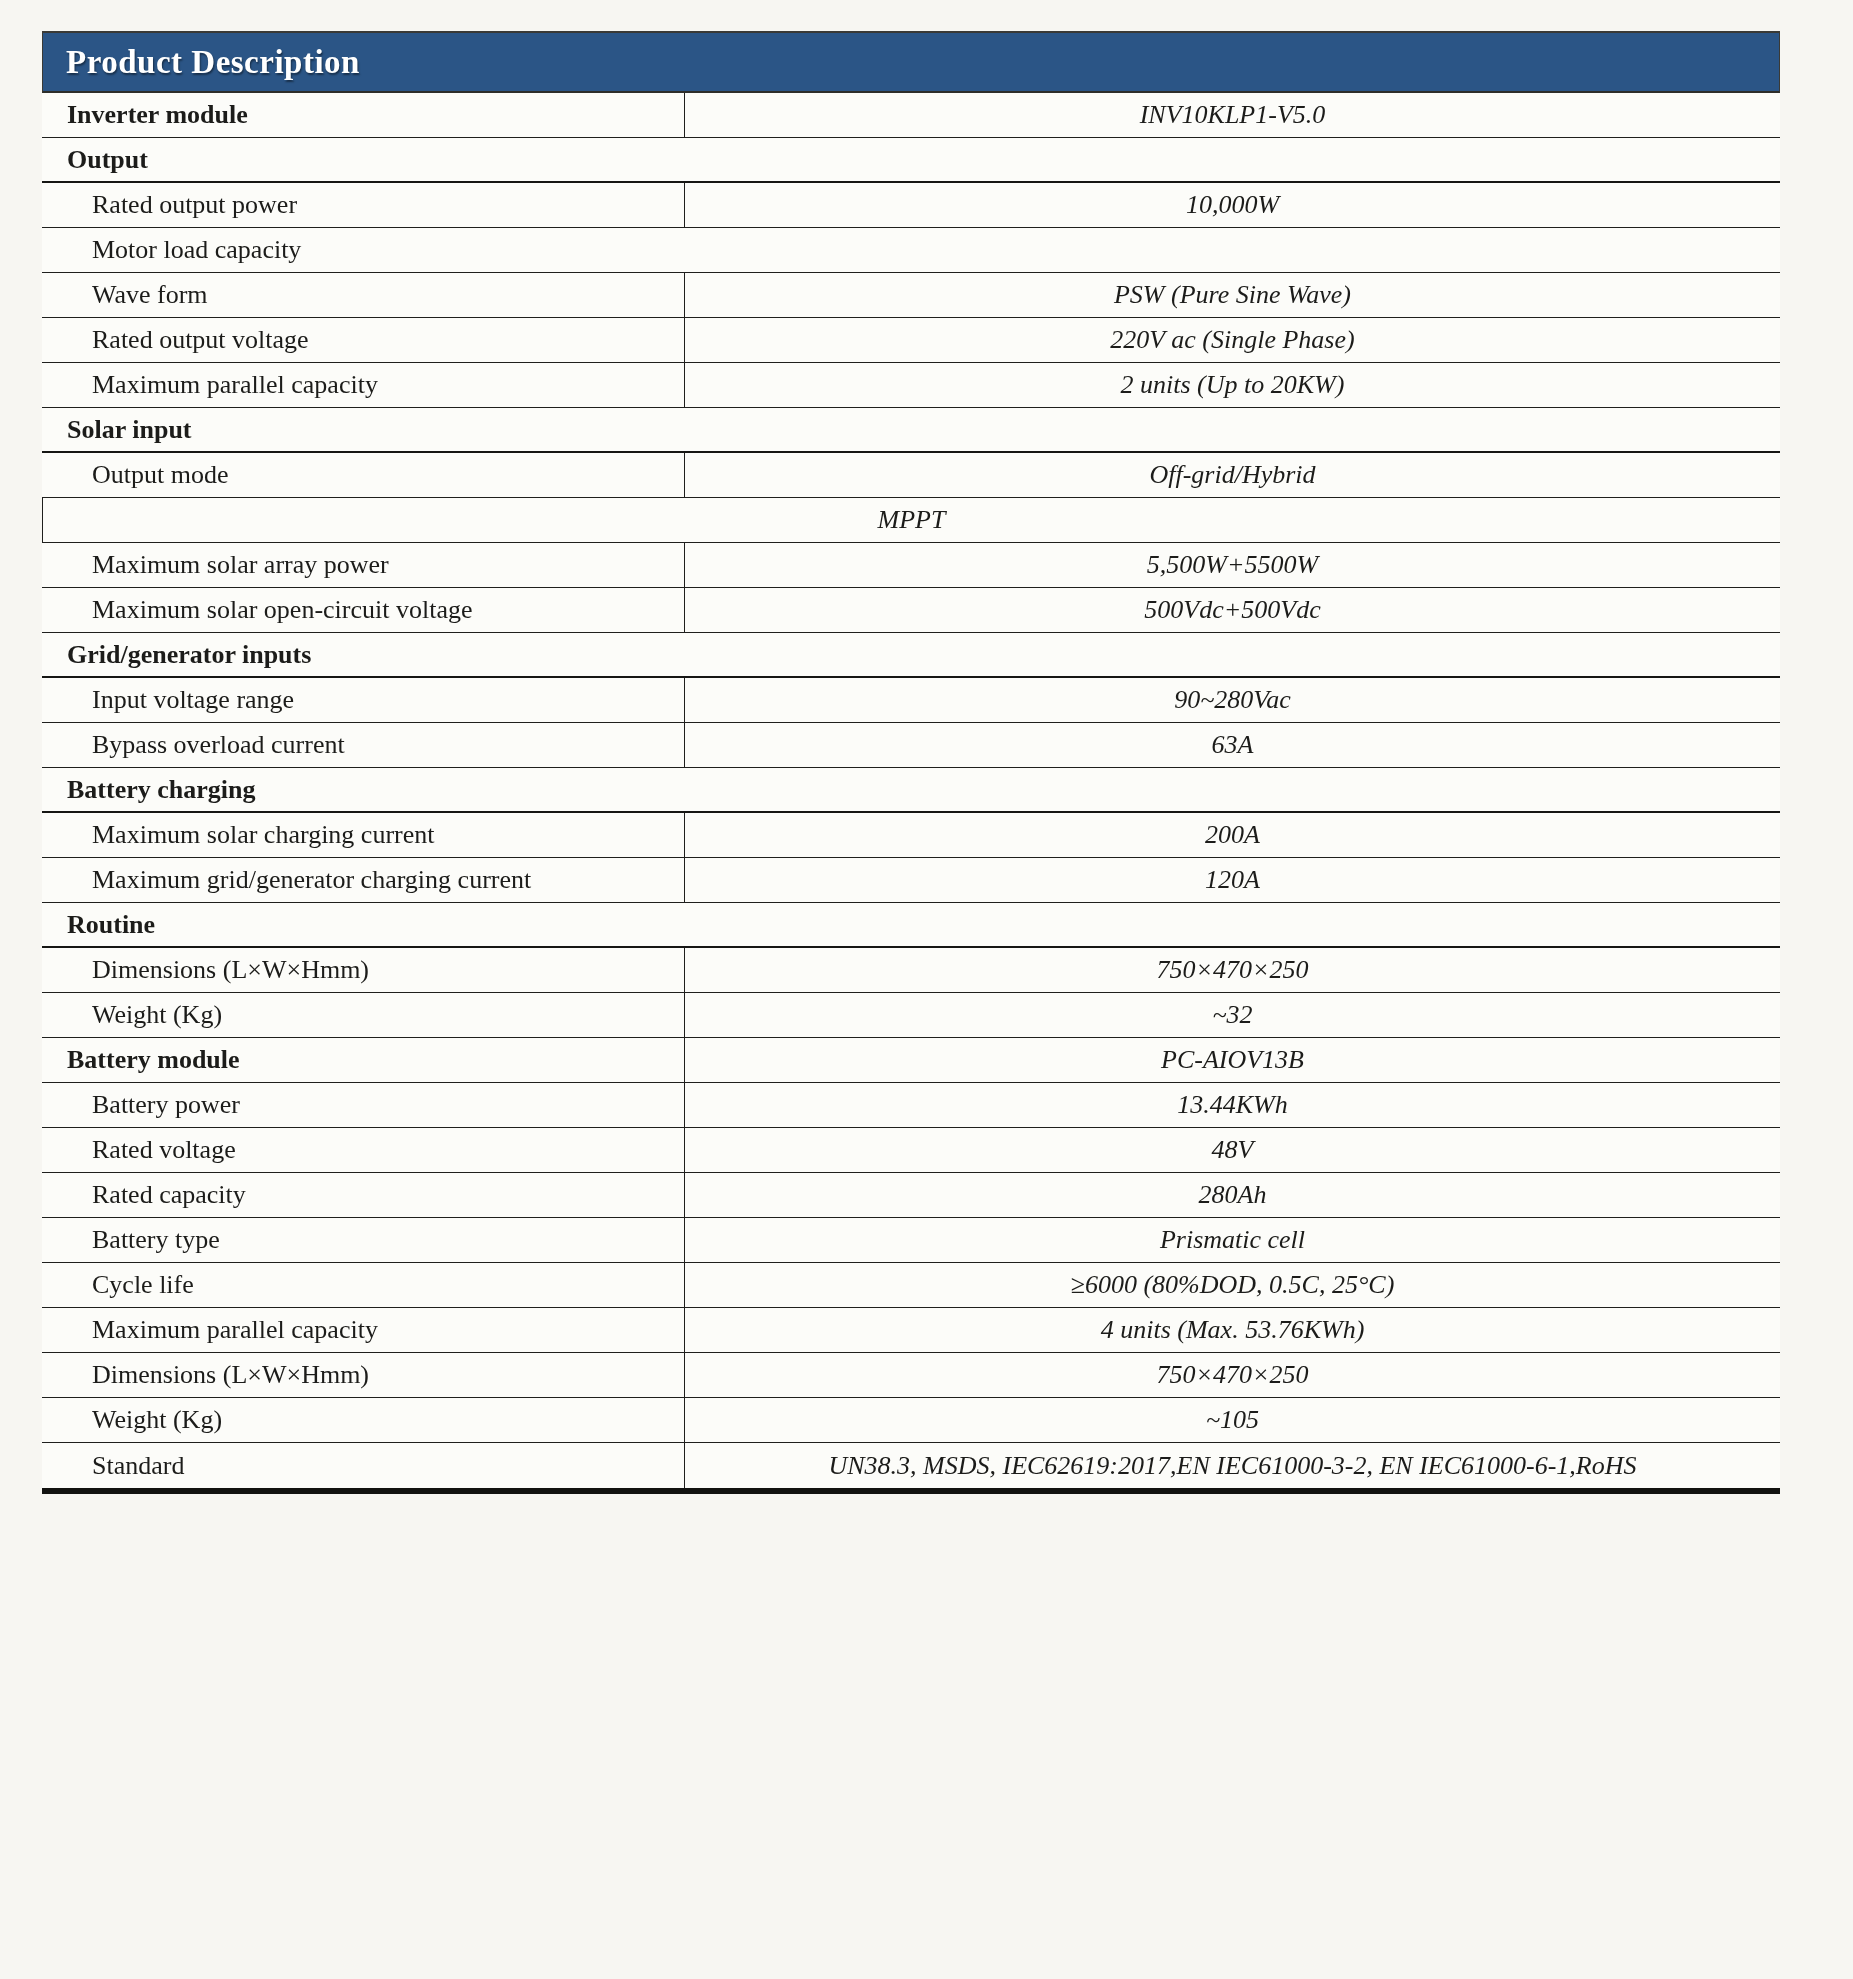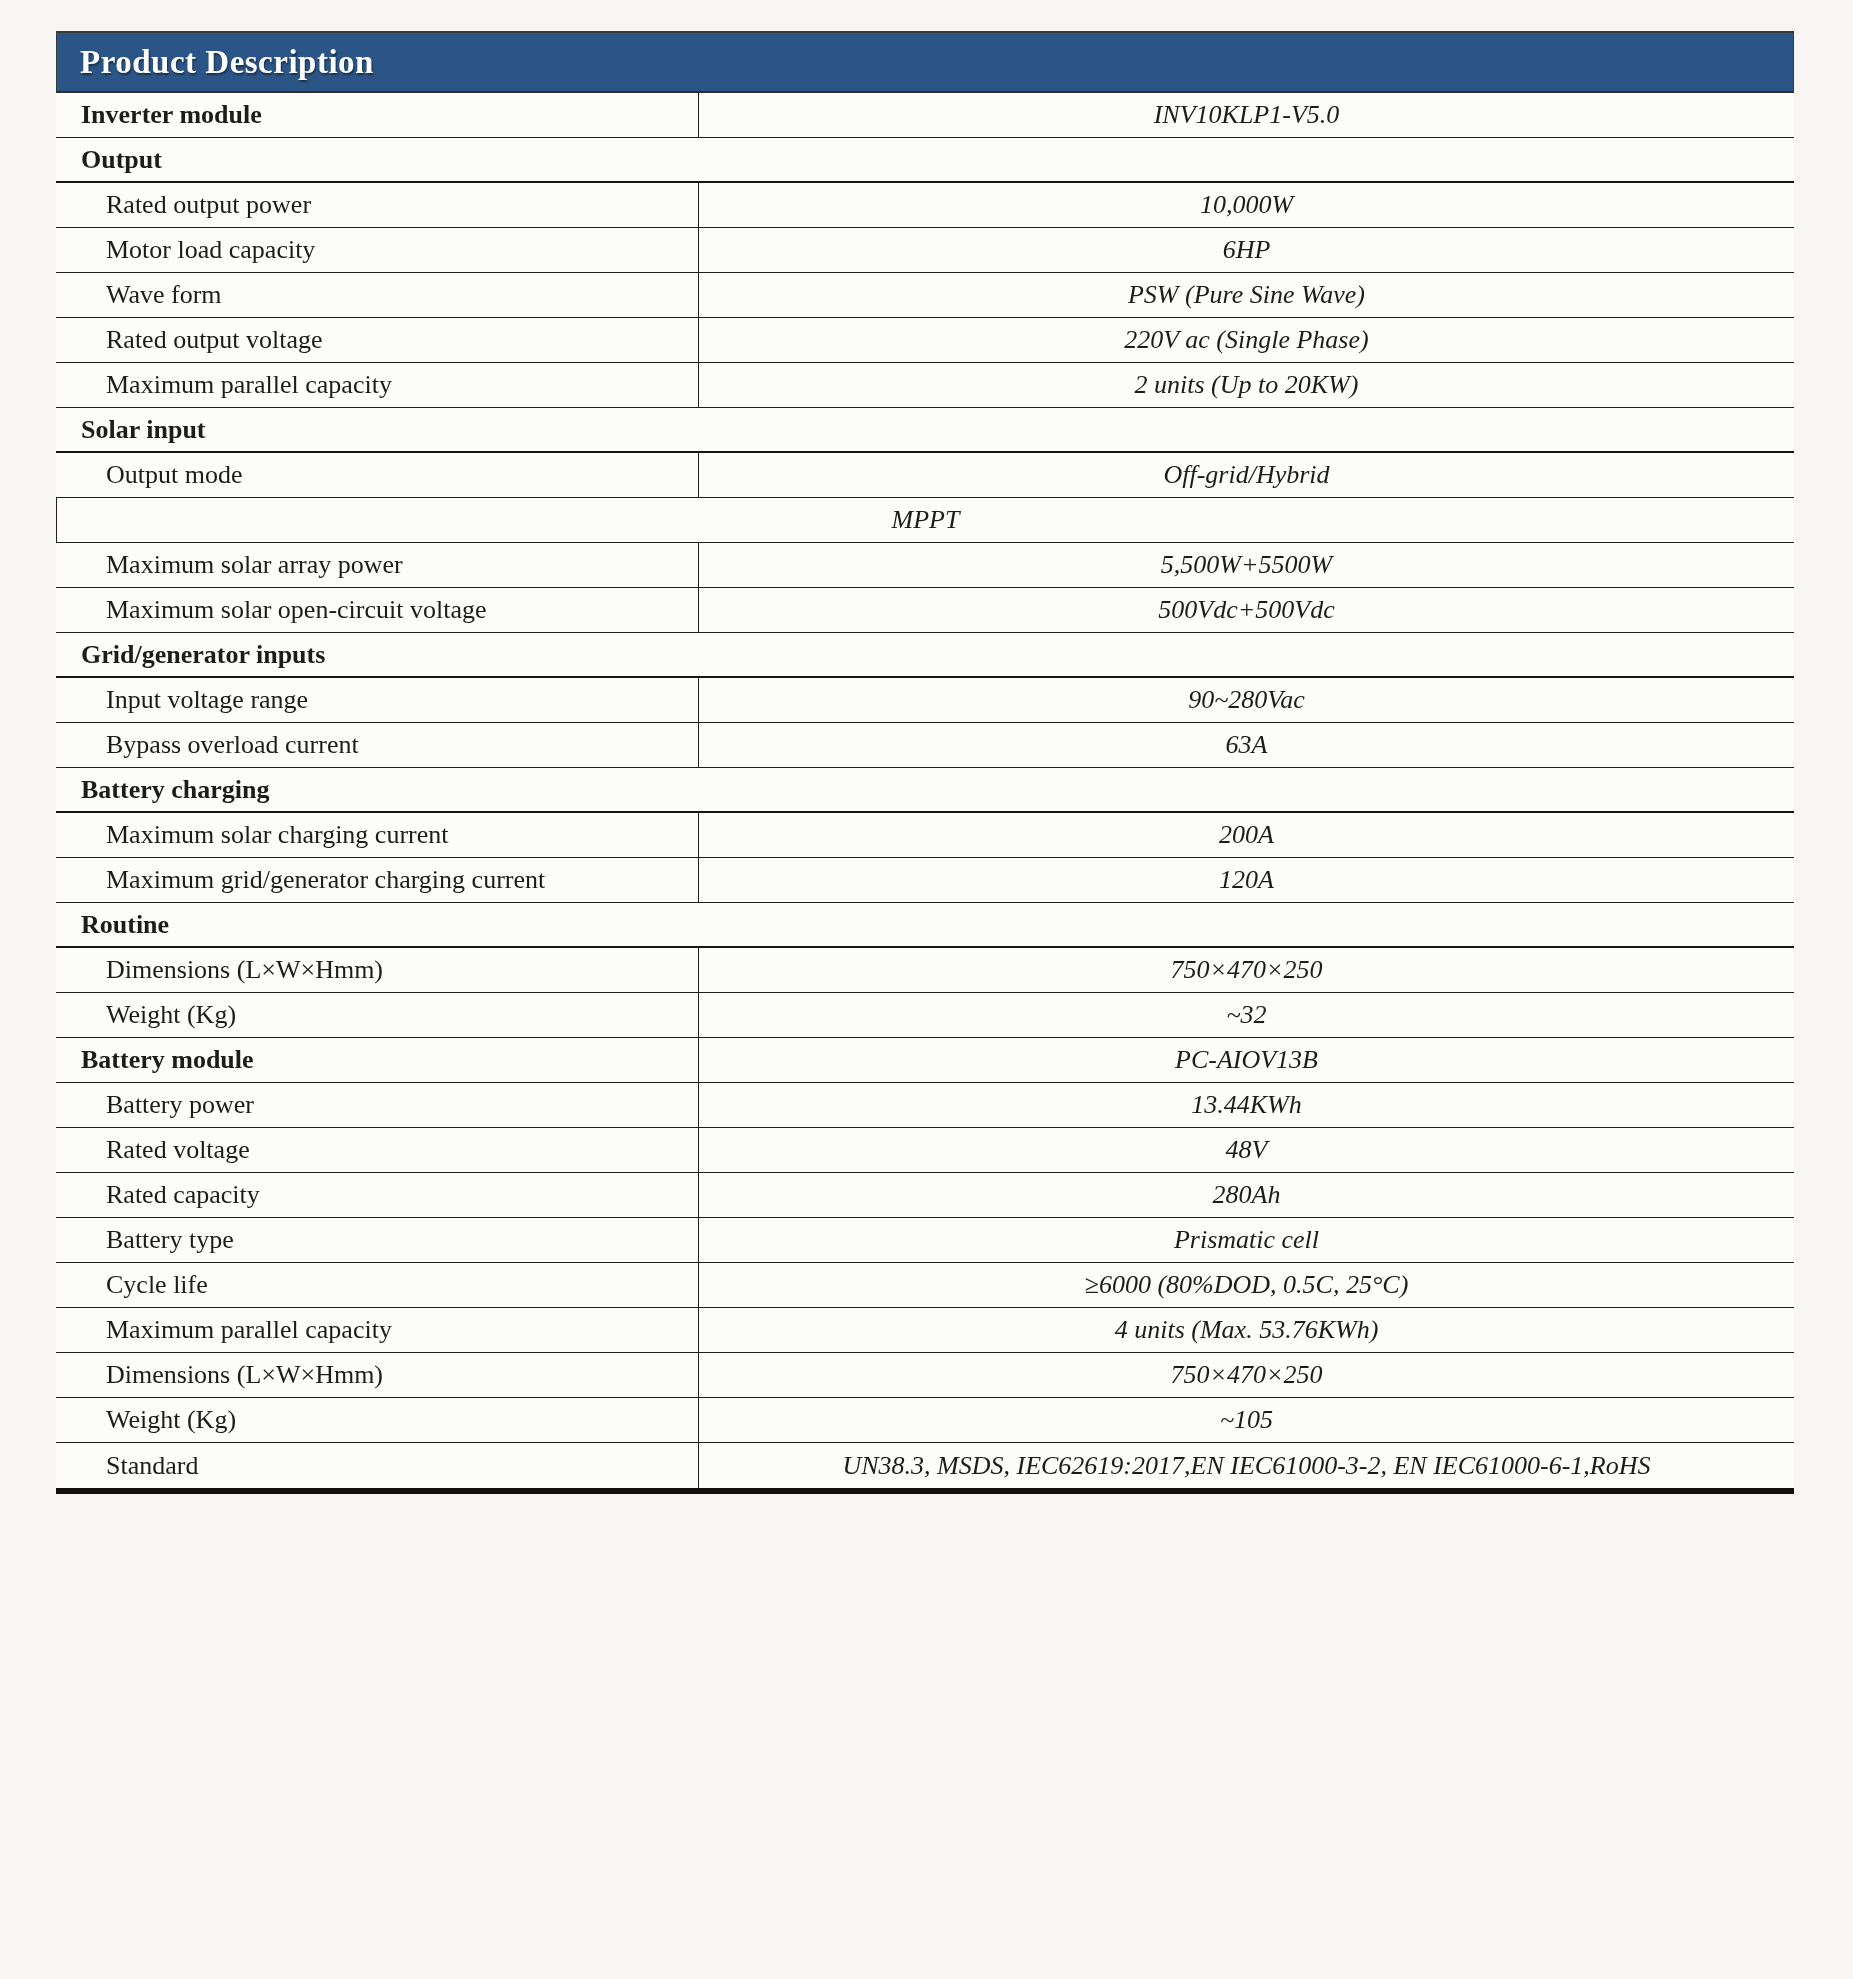--- a/index.html
+++ b/index.html
@@ -10,21 +10,21 @@
     width: 1854px;
     height: 1979px;
     background: #f7f6f2;
     font-family: "Liberation Serif", "DejaVu Serif", serif;
     color: #1c1c1a;
     position: relative;
     overflow: hidden;
   }
   .table-wrap {
     position: absolute;
-    left: 56px;
+    left: 42px;
     top: 31px;
     width: 1738px;
     background: #7dd3fc;
   }
   .title-bar {
     height: 62px;
     background: #2b5586;
     border-top: 2.9px solid #3a3a36;
     border-bottom: 2.9px solid #2e2e2a;
     border-left: 1.9px solid #3a3a36;
@@ -103,21 +103,20 @@
         </div>
         <div class="row section">
           <div class="label">Output</div>
         </div>
         <div class="row">
           <div class="label">Rated output power</div>
           <div class="value">10,000W</div>
         </div>
         <div class="row">
           <div class="label">Motor load capacity</div>
-          <div class="value">6HP</div>
         </div>
         <div class="row">
           <div class="label">Wave form</div>
           <div class="value">PSW (Pure Sine Wave)</div>
         </div>
         <div class="row">
           <div class="label">Rated output voltage</div>
           <div class="value">220V ac (Single Phase)</div>
         </div>
         <div class="row">

